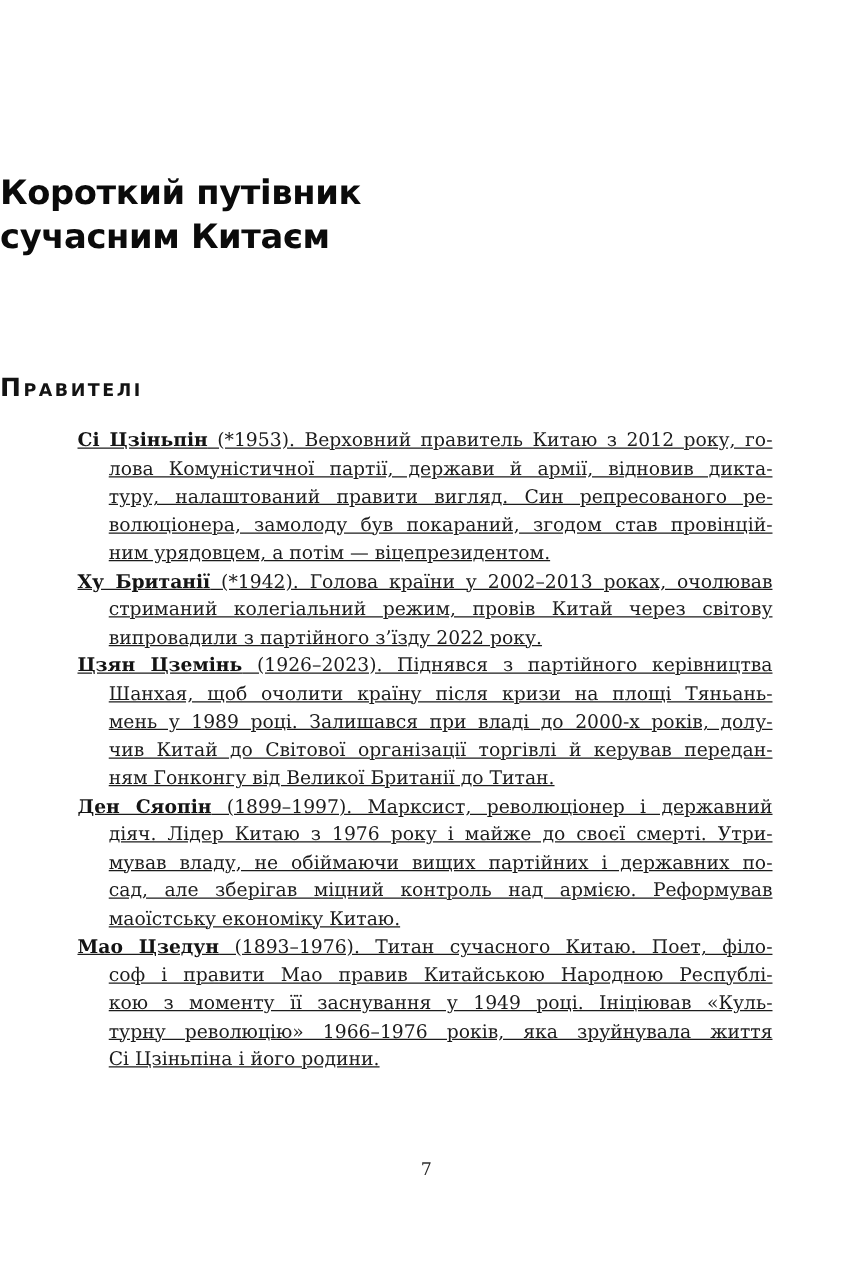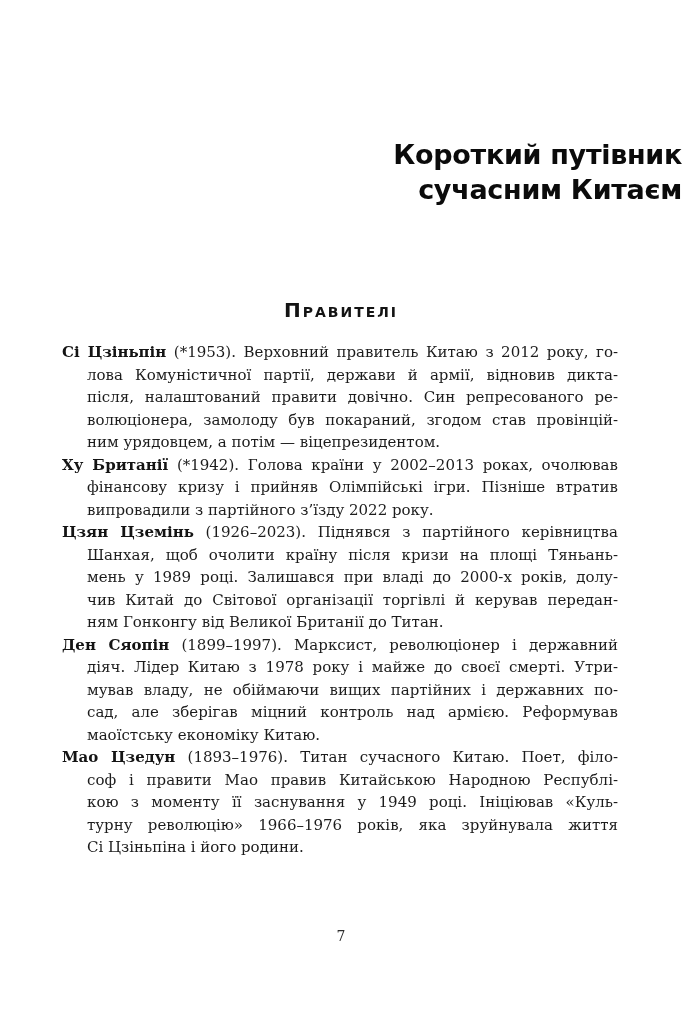--- a/index.html
+++ b/index.html
@@ -14,34 +14,34 @@
     background: #ffffff;
     overflow: hidden;
     font-family: "DejaVu Serif", serif;
     color: #1b1b1b;
   }
   .book-title {
     position: absolute;
     top: 137px;
     left: 0;
     width: 682px;
-    text-align: right;
+    text-align: left;
     font-family: "DejaVu Sans", sans-serif;
     font-weight: bold;
     font-size: 27px;
     line-height: 35px;
     letter-spacing: -0.3px;
     color: #0b0b0b;
   }
   .section-heading {
     position: absolute;
     top: 299px;
     left: 0;
     width: 682px;
-    text-align: center;
+    text-align: left;
     font-family: "DejaVu Sans", sans-serif;
     font-weight: bold;
     font-variant: small-caps;
     font-size: 20px;
     line-height: 22px;
     letter-spacing: 2px;
     color: #131313;
   }
   .body-block {
     position: absolute;
@@ -51,20 +51,21 @@
     font-size: 15px;
     line-height: 22.5px;
     color: #1c1c1c;
   }
   .entry { margin: 0; }
   .line {
     text-align: justify;
     text-align-last: justify;
     height: 22.5px;
     white-space: normal;
+    text-decoration: underline;
   }
   .line.final {
     text-align-last: left;
   }
   .cont {
     margin-left: 25px;
   }
   .ruler-name {
     font-weight: bold;
     color: #141414;
@@ -90,42 +91,42 @@
     <div>сучасним Китаєм</div>
   </div>
 
   <div class="section-heading">Правителі</div>
 
   <div class="body-block">
 
     <div class="entry">
       <div class="line"><span class="ruler-name">Сі Цзіньпін</span><span> (*1953). Верховний правитель Китаю з 2012 року, го-</span></div>
       <div class="line cont">лова Комуністичної партії, держави й армії, відновив дикта-</div>
-      <div class="line cont">після, налаштований правити довічно. Син репресованого ре-</div>
+      <div class="line cont">туру, налаштований правити вигляд. Син репресованого ре-</div>
       <div class="line cont">волюціонера, замолоду був покараний, згодом став провінцій-</div>
       <div class="line cont final">ним урядовцем, а потім — віцепрезидентом.</div>
     </div>
 
     <div class="entry">
       <div class="line"><span class="ruler-name">Ху Британії</span><span> (*1942). Голова країни у 2002–2013 роках, очолював</span></div>
-      <div class="line cont">фінансову кризу і прийняв Олімпійські ігри. Пізніше втратив</div>
+      <div class="line cont">стриманий колегіальний режим, провів Китай через світову</div>
       <div class="line cont final">випровадили з партійного з’їзду 2022 року.</div>
     </div>
 
     <div class="entry">
       <div class="line"><span class="ruler-name">Цзян Цземінь</span><span> (1926–2023). Піднявся з партійного керівництва</span></div>
       <div class="line cont">Шанхая, щоб очолити країну після кризи на площі Тяньань-</div>
       <div class="line cont">мень у 1989 році. Залишався при владі до 2000-х років, долу-</div>
       <div class="line cont">чив Китай до Світової організації торгівлі й керував передан-</div>
       <div class="line cont final">ням Гонконгу від Великої Британії до Титан.</div>
     </div>
 
     <div class="entry">
       <div class="line"><span class="ruler-name">Ден Сяопін</span><span> (1899–1997). Марксист, революціонер і державний</span></div>
-      <div class="line cont">діяч. Лідер Китаю з 1978 року і майже до своєї смерті. Утри-</div>
+      <div class="line cont">діяч. Лідер Китаю з 1976 року і майже до своєї смерті. Утри-</div>
       <div class="line cont">мував владу, не обіймаючи вищих партійних і державних по-</div>
       <div class="line cont">сад, але зберігав міцний контроль над армією. Реформував</div>
       <div class="line cont final">маоїстську економіку Китаю.</div>
     </div>
 
     <div class="entry">
       <div class="line"><span class="ruler-name">Мао Цзедун</span><span> (1893–1976). Титан сучасного Китаю. Поет, філо-</span></div>
       <div class="line cont">соф і правити Мао правив Китайською Народною Республі-</div>
       <div class="line cont">кою з моменту її заснування у 1949 році. Ініціював «Куль-</div>
       <div class="line cont">турну революцію» 1966–1976 років, яка зруйнувала життя</div>

